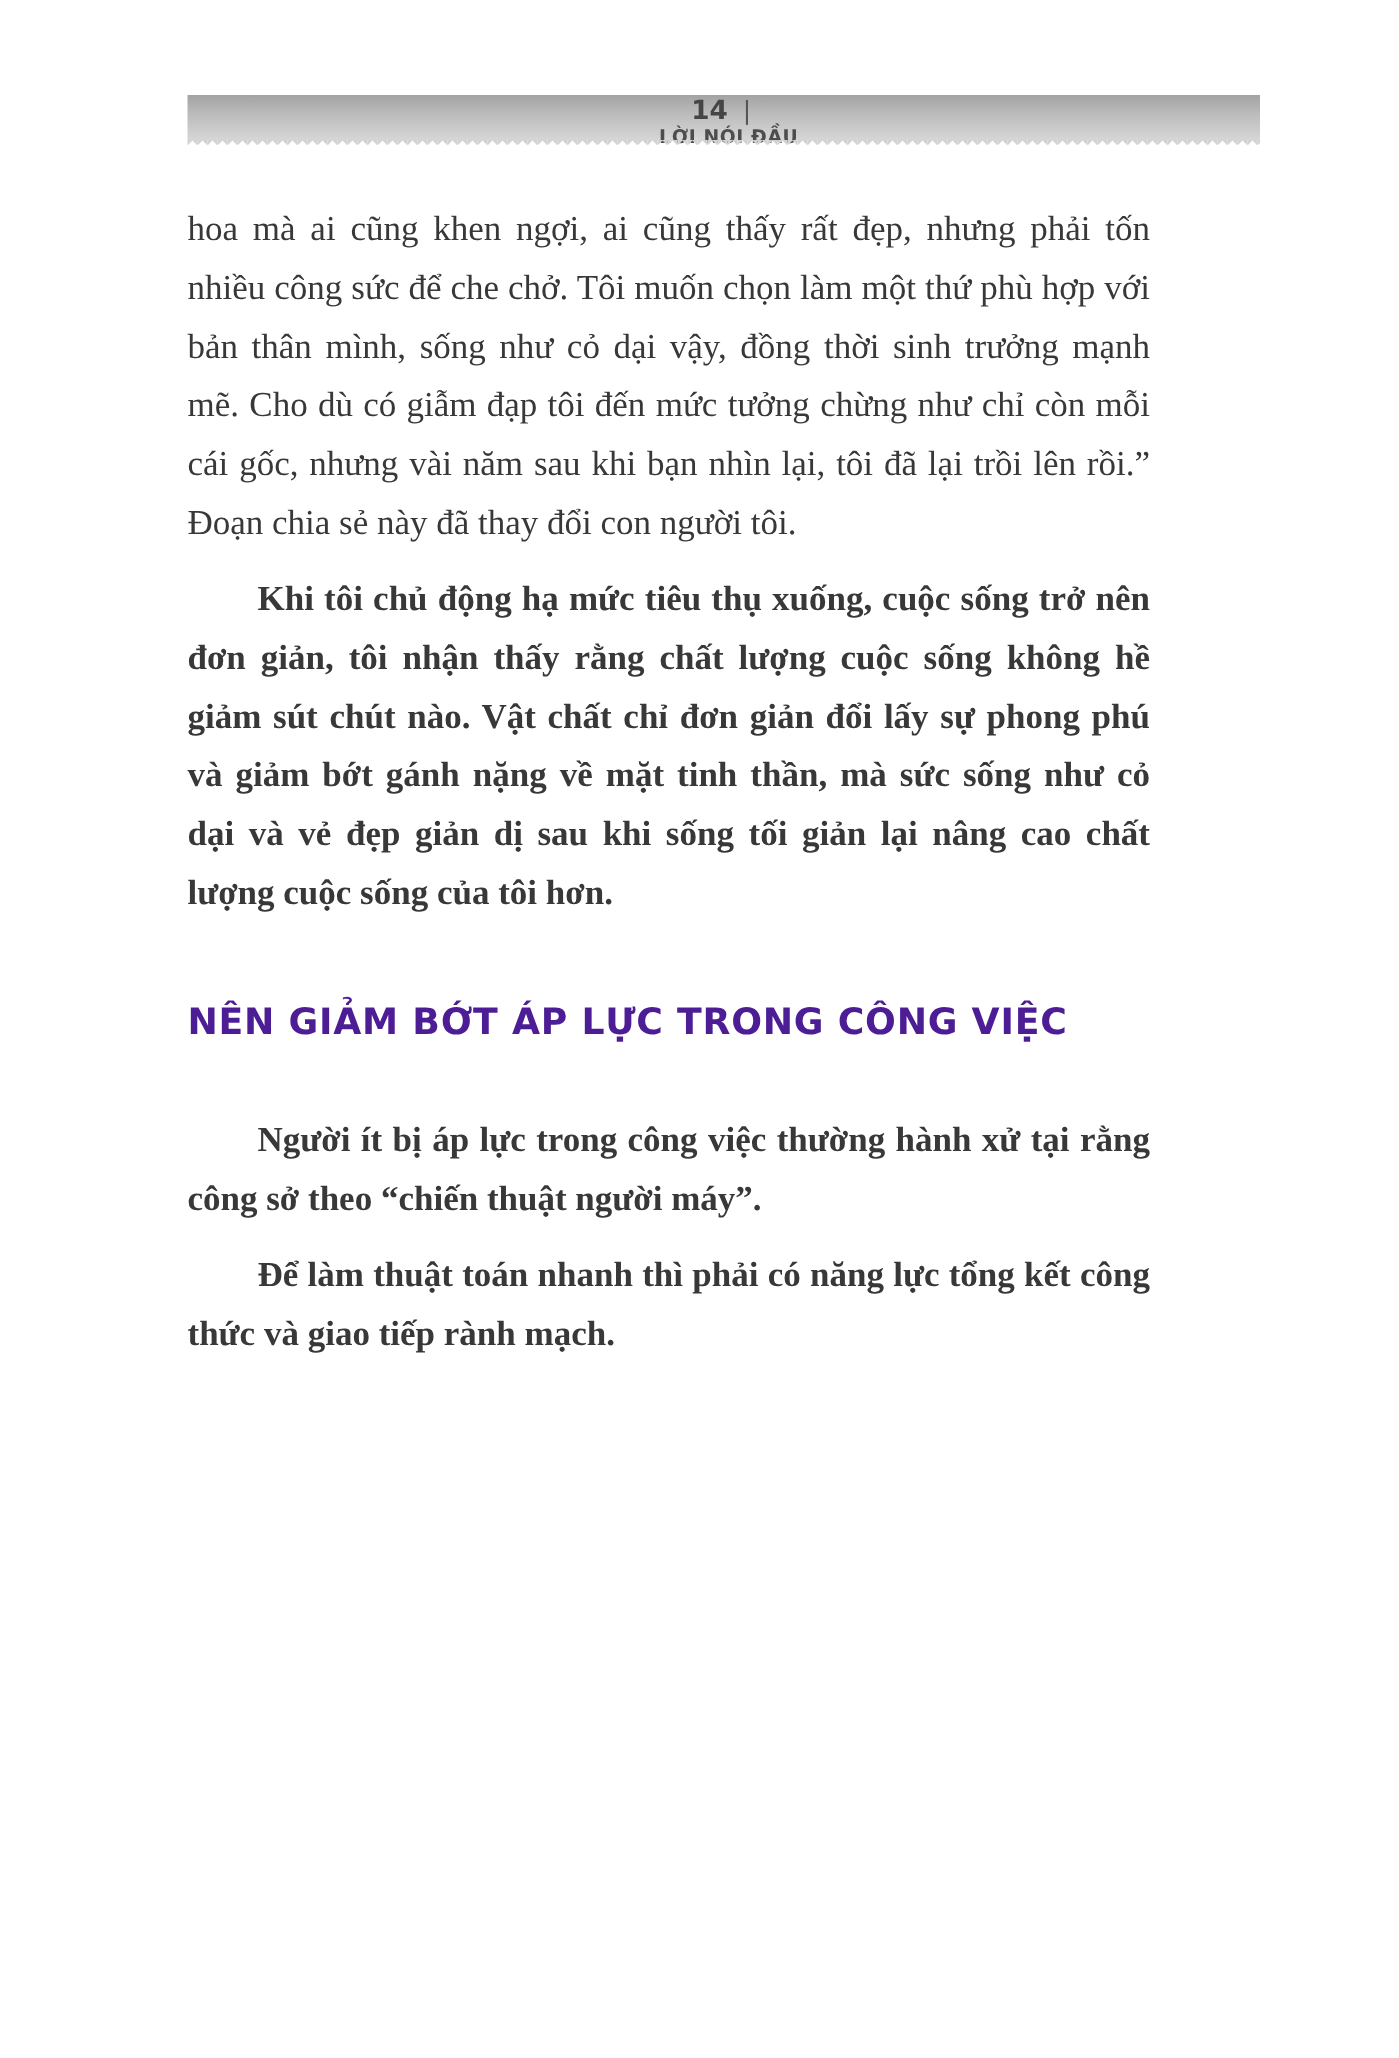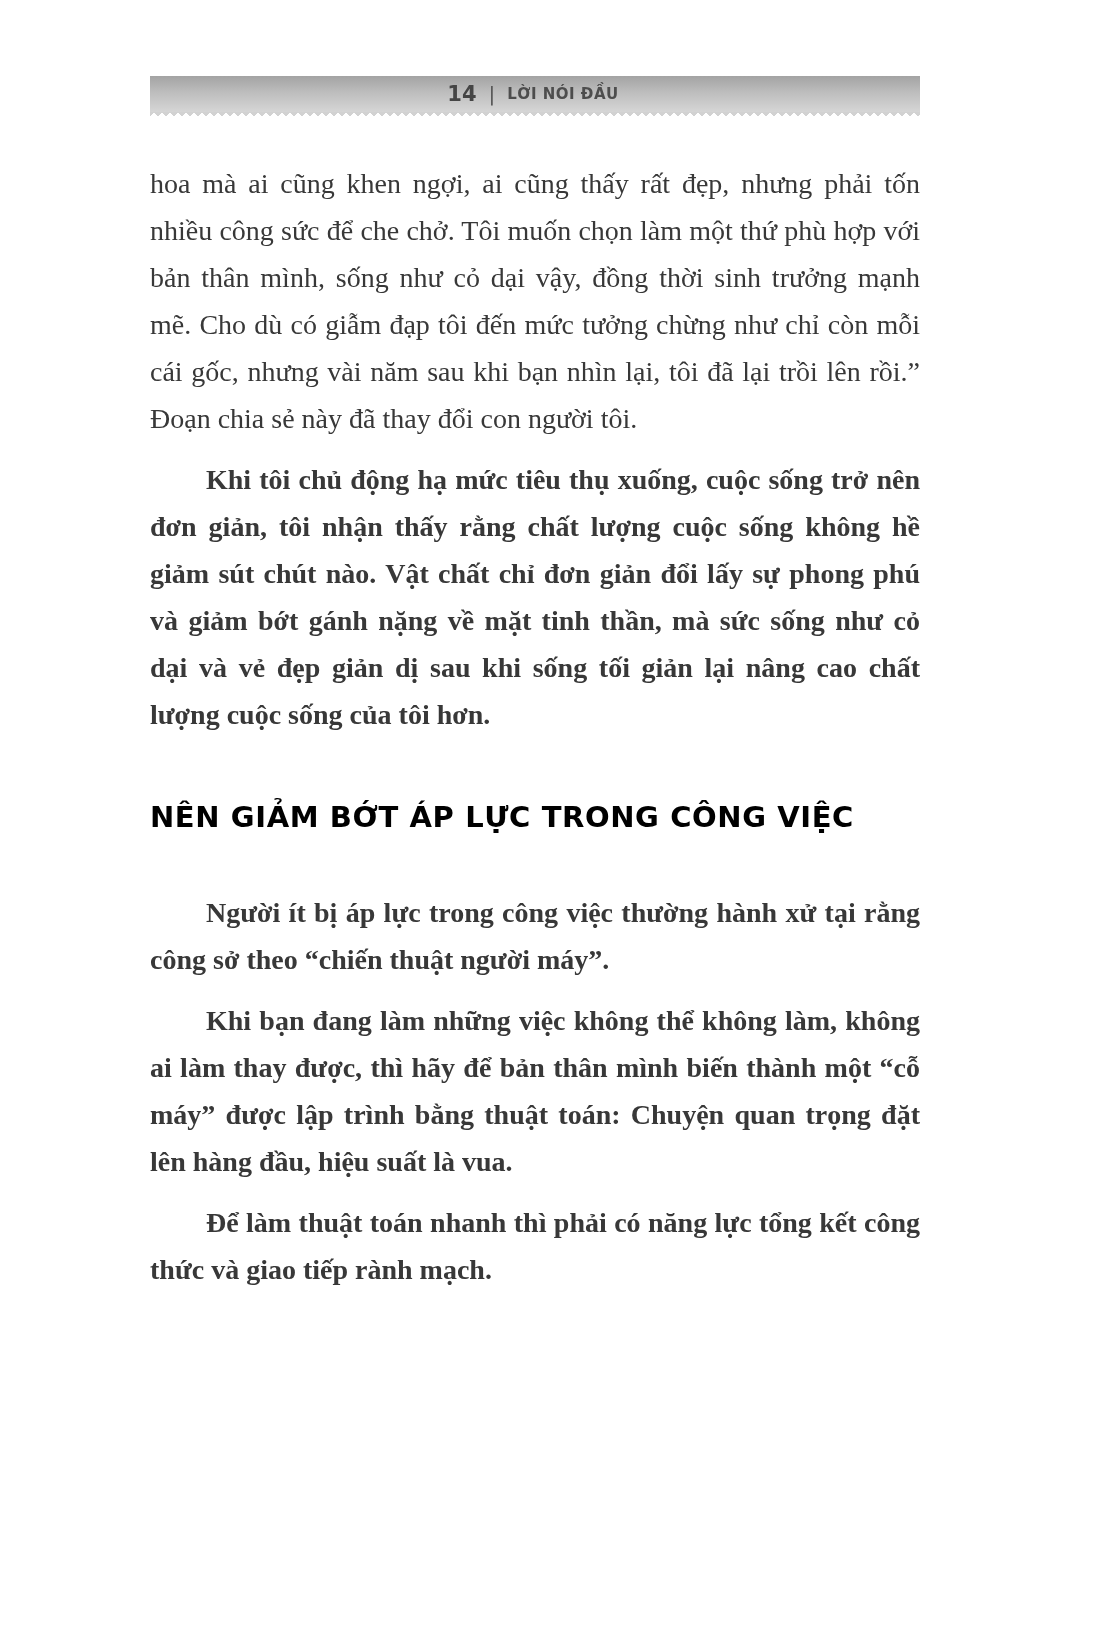--- a/index.html
+++ b/index.html
@@ -12,28 +12,29 @@
     width: 1119px;
     height: 1646px;
     background: #ffffff;
     overflow: hidden;
   }
   
   .header-bar {
     position: absolute;
     left: 150px;
     top: 76px;
-    width: 770px;
+    width: 858px;
     height: 36px;
     box-sizing: border-box;
     padding: 0 14px 0 10px;
     display: flex;
     align-items: center;
-    justify-content: center;
+    justify-content: flex-start;
     background: linear-gradient(180deg, #a3a3a3 0%, #bdbdbd 45%, #d6d6d6 100%);
+    flex-direction: column;
   }
   .header-bar::after {
     content: "";
     position: absolute;
     left: 0;
     right: 0;
     bottom: -4px;
     height: 4px;
     background:
       linear-gradient(-135deg, #d2d2d2 3px, transparent 0),
@@ -83,21 +84,21 @@
   }
   .content p.indent {
     text-indent: 56px;
     font-weight: bold;
   }
   .section-heading {
     font-family: "DejaVu Sans", "Liberation Sans", sans-serif;
     font-size: 29px;
     font-weight: bold;
     letter-spacing: 0.6px;
-    color: #000000;
+    color: #4c1d95;
     text-align: left;
     margin: 56px 0 48px 0;
     text-indent: 0;
   }
 </style>
 </head>
 <body>
 
 <div class="page">
 
@@ -109,17 +110,16 @@
     <span class="running-title">LỜI NÓI ĐẦU</span>
   </div>
 
   <main class="content">
     <p>hoa mà ai cũng khen ngợi, ai cũng thấy rất đẹp, nhưng phải tốn nhiều công sức để che chở. Tôi muốn chọn làm một thứ phù hợp với bản thân mình, sống như cỏ dại vậy, đồng thời sinh trưởng mạnh mẽ. Cho dù có giẫm đạp tôi đến mức tưởng chừng như chỉ còn mỗi cái gốc, nhưng vài năm sau khi bạn nhìn lại, tôi đã lại trồi lên rồi.” Đoạn chia sẻ này đã thay đổi con người tôi.</p>
     <p class="indent">Khi tôi chủ động hạ mức tiêu thụ xuống, cuộc sống trở nên đơn giản, tôi nhận thấy rằng chất lượng cuộc sống không hề giảm sút chút nào. Vật chất chỉ đơn giản đổi lấy sự phong phú và giảm bớt gánh nặng về mặt tinh thần, mà sức sống như cỏ dại và vẻ đẹp giản dị sau khi sống tối giản lại nâng cao chất lượng cuộc sống của tôi hơn.</p>
 
     <h2 class="section-heading">NÊN GIẢM BỚT ÁP LỰC TRONG CÔNG VIỆC</h2>
 
     <p class="indent">Người ít bị áp lực trong công việc thường hành xử tại rằng công sở theo “chiến thuật người máy”.</p>
-    <p class="indent">Khi bạn đang làm những việc không thể không làm, không ai làm thay được, thì hãy để bản thân mình biến thành một “cỗ máy” được lập trình bằng thuật toán: Chuyện quan trọng đặt lên hàng đầu, hiệu suất là vua.</p>
     <p class="indent">Để làm thuật toán nhanh thì phải có năng lực tổng kết công thức và giao tiếp rành mạch.</p>
   </main>
 
 </div>
 
 </body></html>

